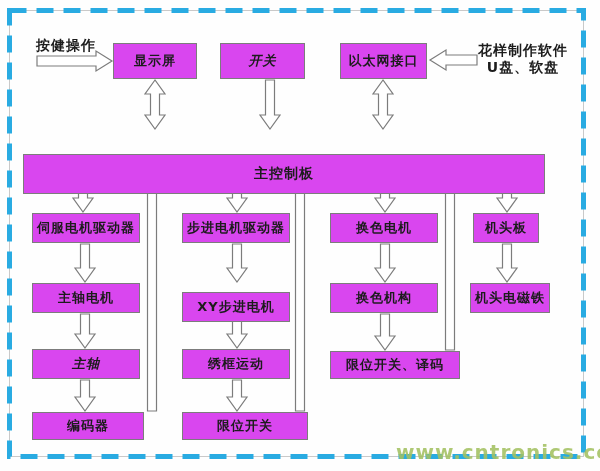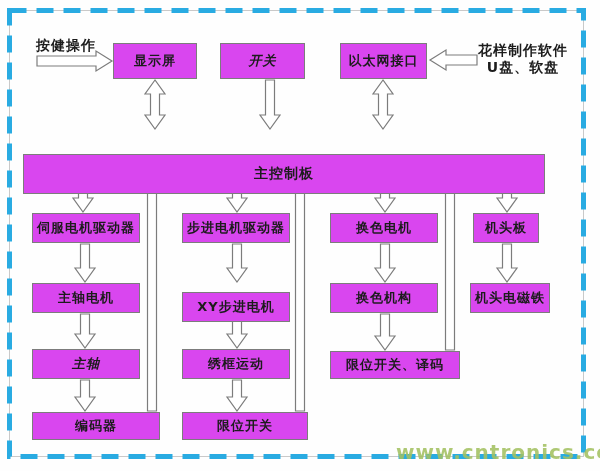--- a/index.html
+++ b/index.html
@@ -107,21 +107,21 @@
   <div class="box" style="left:32px;top:349px;width:108px;height:30px;font-style:italic;">
     <span>主轴</span>
   </div>
   <div class="box" style="left:182px;top:349px;width:108px;height:30px;">
     <span>绣框运动</span>
   </div>
   <div class="box" style="left:330px;top:351px;width:130px;height:28px;">
     <span>限位开关、译码</span>
   </div>
 
-  <div class="box" style="left:32px;top:412px;width:128px;height:28px;">
+  <div class="box" style="left:32px;top:412px;width:112px;height:28px;">
     <span>编码器</span>
   </div>
   <div class="box" style="left:182px;top:412px;width:126px;height:28px;">
     <span>限位开关</span>
   </div>
 
   <div class="watermark">www.cntronics.com</div>
 </div>
 
 </body></html>

